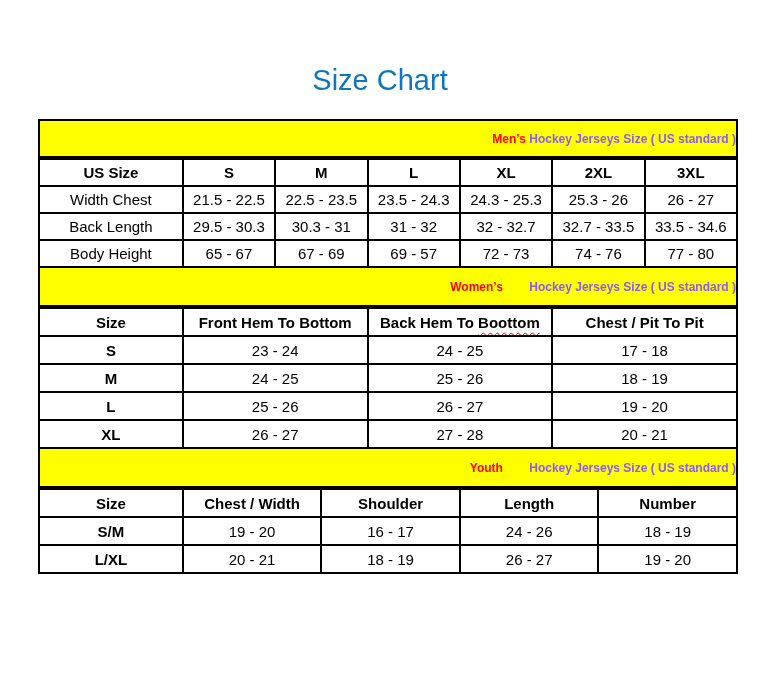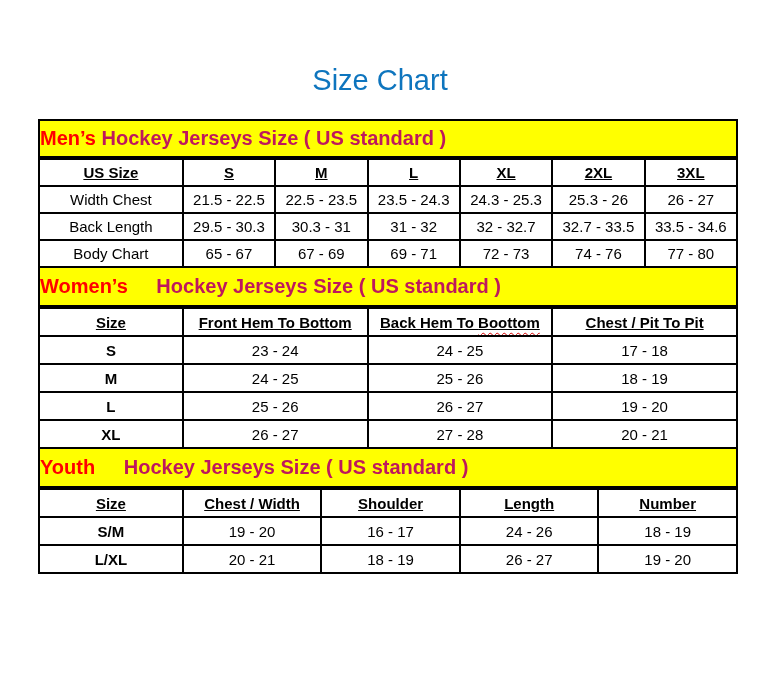--- a/index.html
+++ b/index.html
@@ -10,36 +10,36 @@
   }
   .title {
     position:absolute; top:64px; left:0; right:16px;
     text-align:center; font-size:29px; font-weight:normal; color:#0E75BE;
     letter-spacing:0px;
   }
   .chart { position:absolute; top:119px; left:38px; width:700px; }
 
   .band {
     width:100%; background:#FFFF00; border:2px solid #000;
-    display:flex; align-items:center; justify-content:flex-start;
-    font-size:20px; font-weight:bold; height:39px; text-align:center;
+    display:flex; align-items:center; justify-content:flex-end;
+    font-size:12px; font-weight:bold; height:39px; text-align:center;
   }
   .section + .section .band { border-top:none;gap:23px; }
   .band .hl { color:#FF0000; white-space:pre; }
-  .band .rest { color:#be185d; white-space:pre; }
+  .band .rest { color:#8b5cf6; white-space:pre; }
 
   table {
     width:100%; border-collapse:collapse; table-layout:fixed;
     border:2px solid #000; border-top:none;
   }
   th, td {
     border:2px solid #000; text-align:center; vertical-align:middle;
     font-size:15px; height:27px; padding:0 2px; overflow:hidden;
   }
-  th { font-weight:bold;text-decoration:underline; }
+  th { font-weight:bold; }
   td { font-weight:normal; }
   th:first-child, td:first-child { width:20.6%; }
   .sec-womens tbody td:first-child,
   .sec-youth  tbody td:first-child { font-weight:bold; }
   .sec-womens th, .sec-womens td,
   .sec-youth th,  .sec-youth td { height:28px; }
   .squiggle {
     text-decoration:underline; text-decoration-style:wavy;
     text-decoration-color:#D40000; text-decoration-thickness:1px;
     text-underline-offset:4px;
@@ -84,24 +84,24 @@
             <tr>
               <td>Back Length</td>
               <td>29.5 - 30.3</td>
               <td>30.3 - 31</td>
               <td>31 - 32</td>
               <td>32 - 32.7</td>
               <td>32.7 - 33.5</td>
               <td>33.5 - 34.6</td>
             </tr>
             <tr>
-              <td>Body Chart</td>
+              <td>Body Height</td>
               <td>65 - 67</td>
               <td>67 - 69</td>
-              <td>69 - 71</td>
+              <td>69 - 57</td>
               <td>72 - 73</td>
               <td>74 - 76</td>
               <td>77 - 80</td>
             </tr>
           </tbody>
         </table>
     </section>
 
     <section class="section sec-womens">
       <div class="band">

